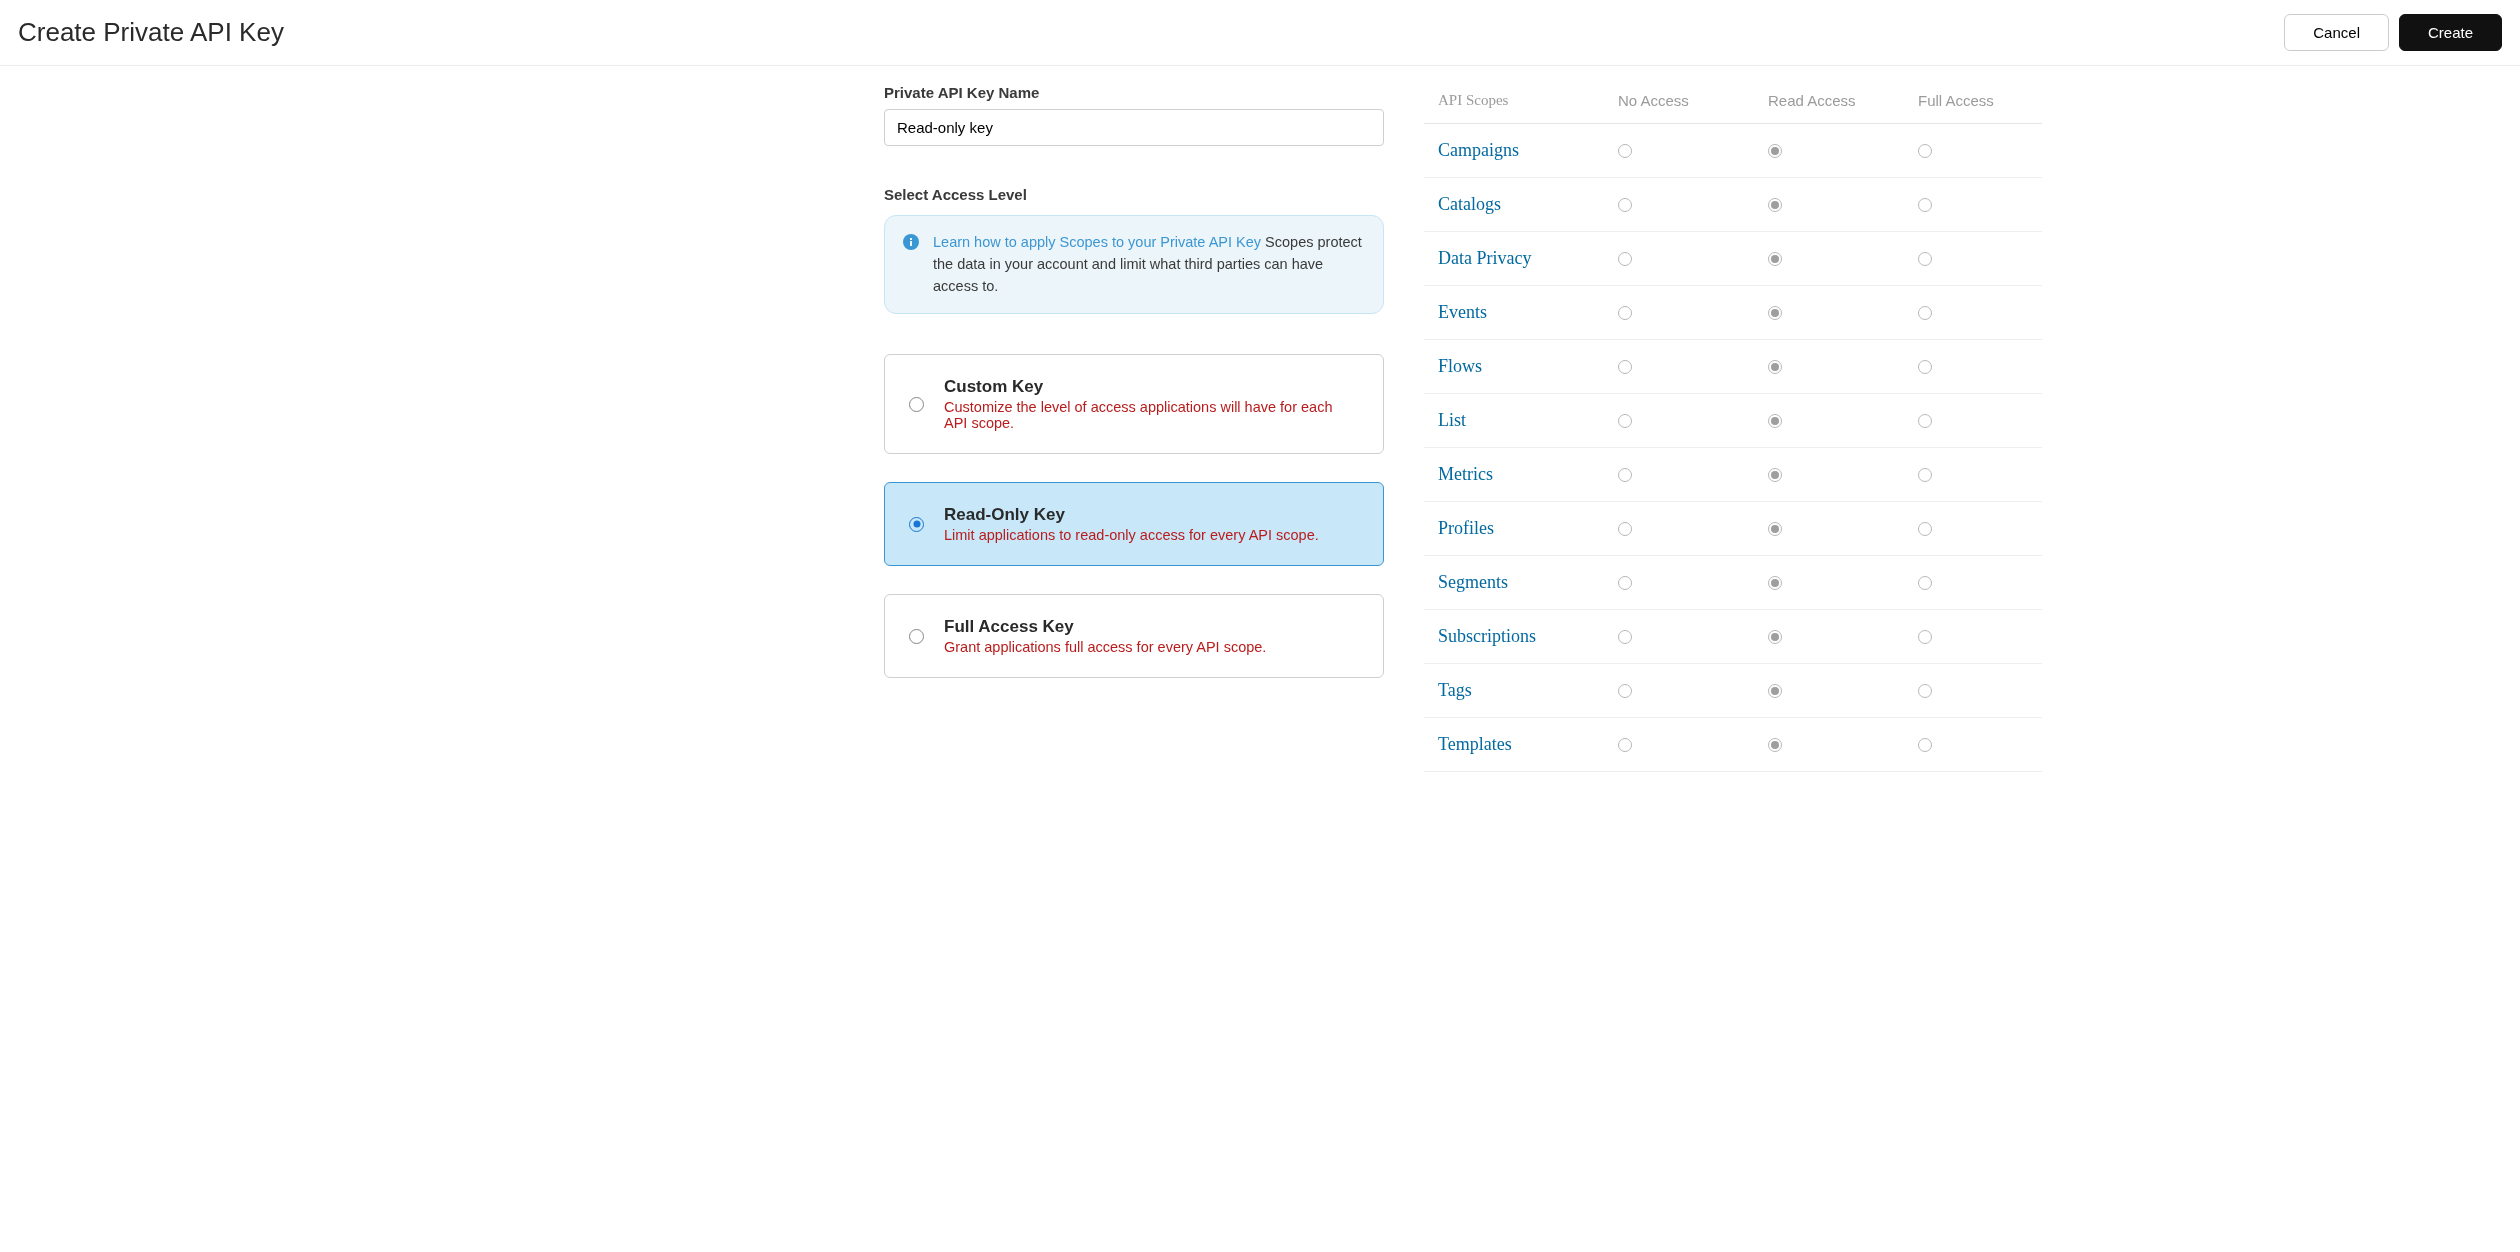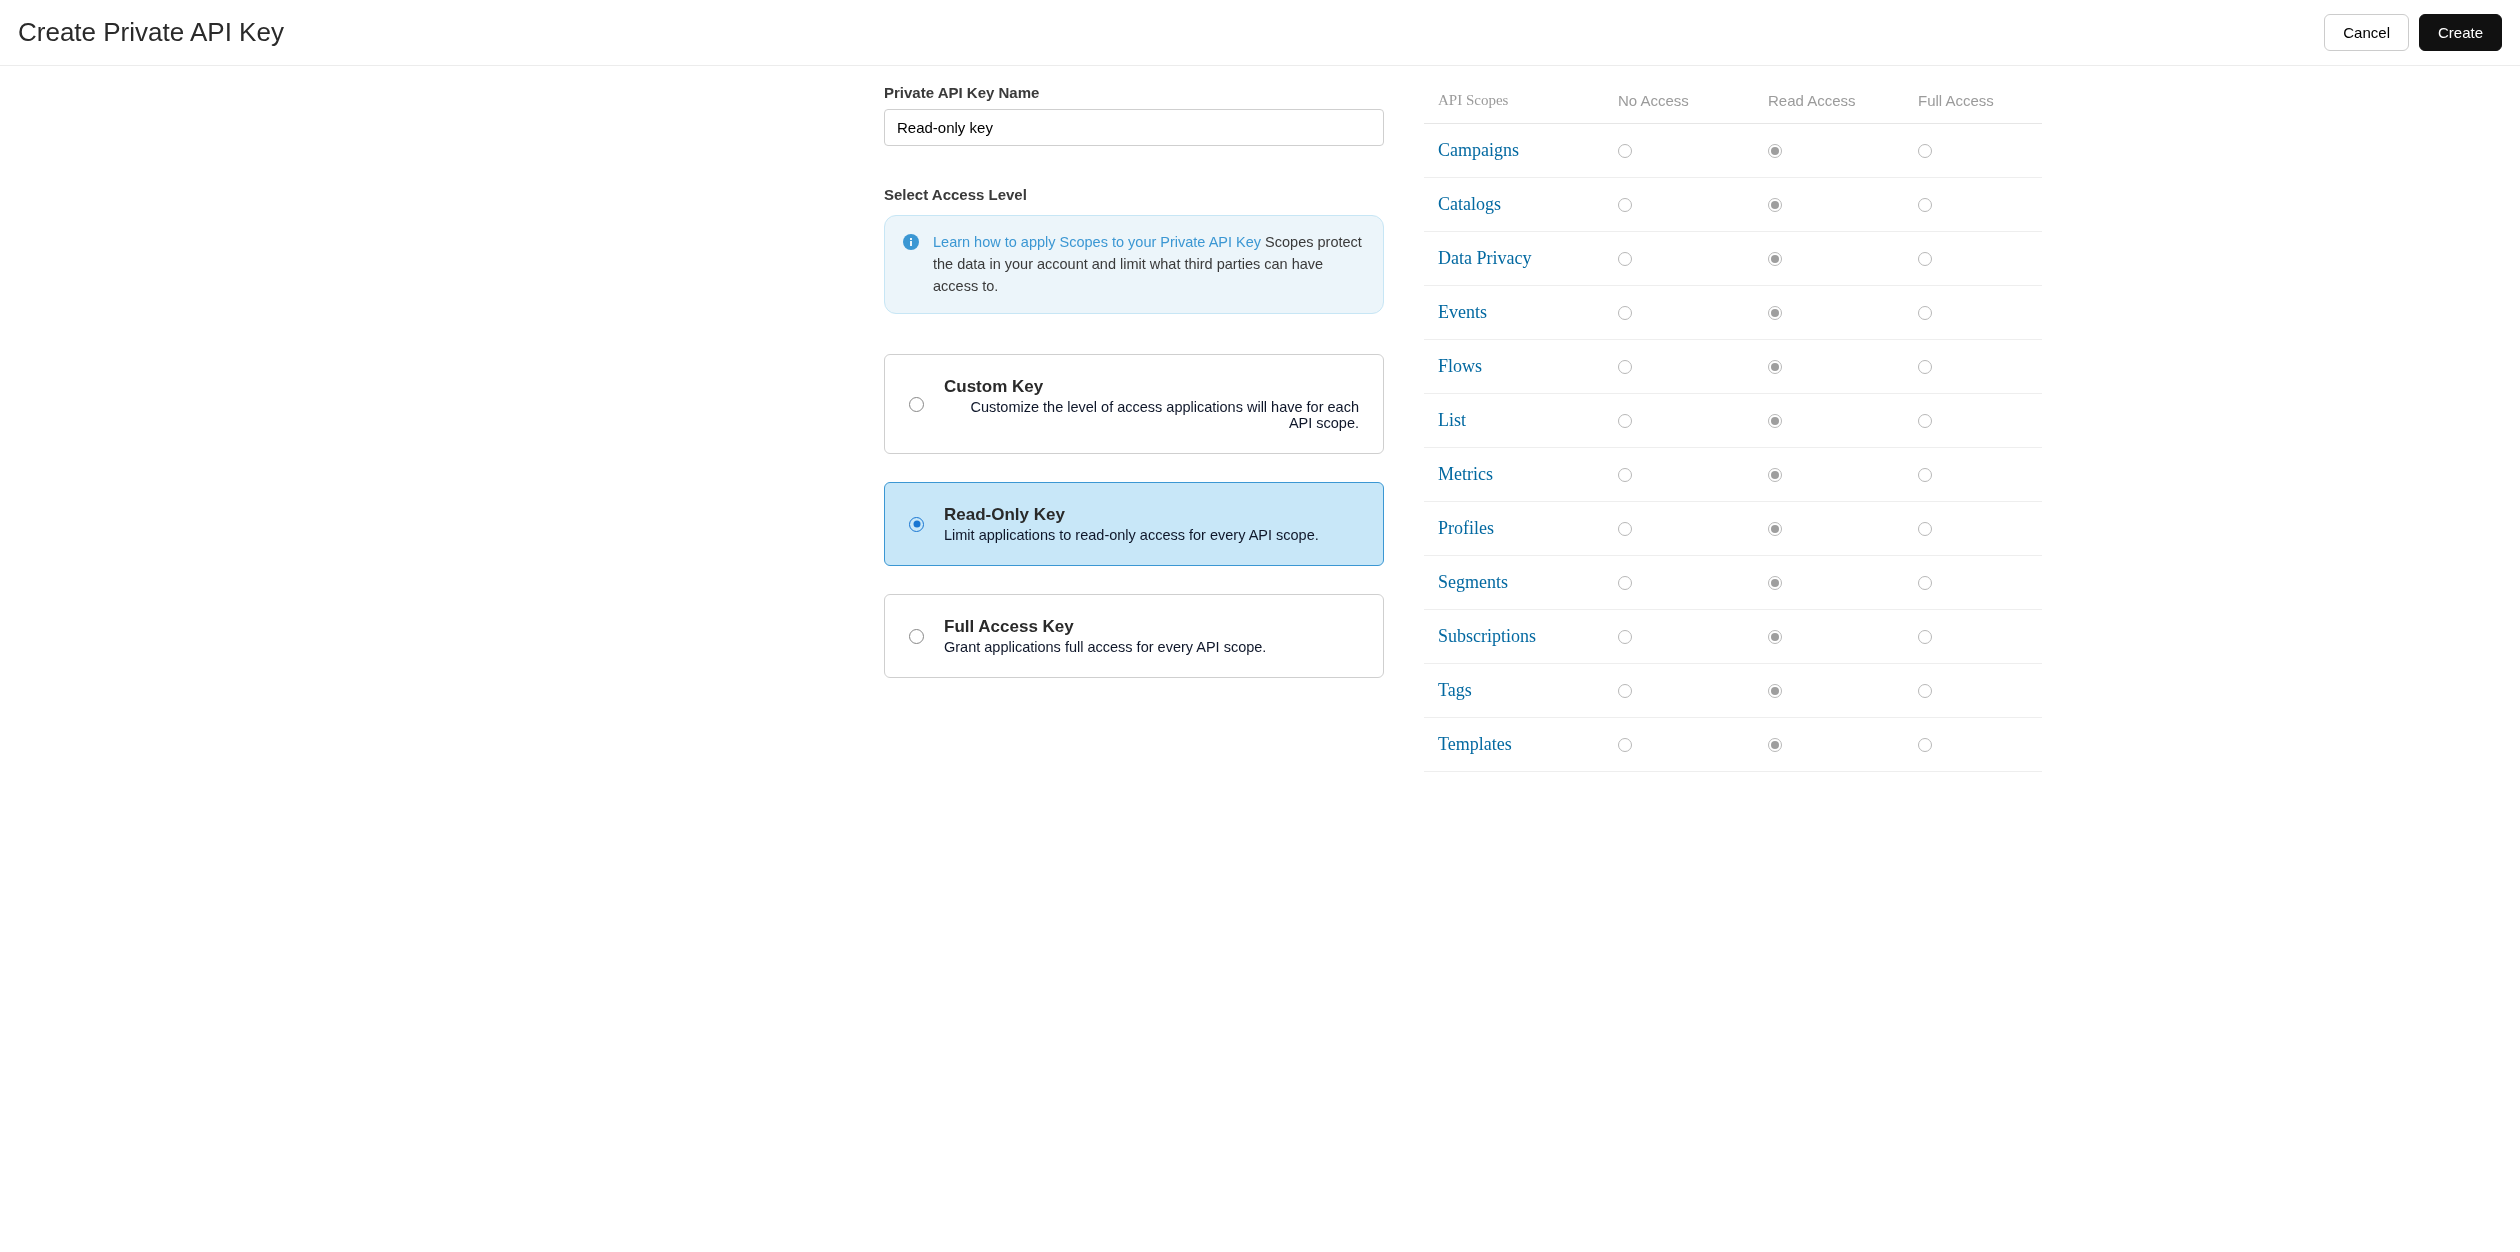--- a/index.html
+++ b/index.html
@@ -16,21 +16,21 @@
   padding: 14px 18px;
   border-bottom: 1px solid #ececec;
 }
 .header h1 {
   font-size: 26px;
   font-weight: 400;
   color: #2a2a2a;
 }
 .header-actions { display: flex; gap: 10px; }
 .btn {
-  padding: 9px 18px;
+  padding: 9px 28px;
   border-radius: 6px;
   font-size: 15px;
   cursor: pointer;
   border: 1px solid #ccc;
   background: #fff;
 }
 .btn.primary {
   background: #111;
   color: #fff;
   border-color: #111;
@@ -119,22 +119,21 @@
   transform: translate(-50%, -50%);
 }
 .option-title {
   font-size: 17px;
   font-weight: 600;
   color: #2a2a2a;
   margin-bottom: 2px;
 }
 .option-desc {
   font-size: 14.5px;
-  color: #0f172a;
-  text-align: right;
+  color: #b91c1c;
 }
 
 .scopes-table { width: 100%; }
 .scopes-header {
   display: flex;
   padding: 8px 14px 14px;
   border-bottom: 1px solid #e6e6e6;
   color: #9b9b9b;
   font-size: 15px;
 }

